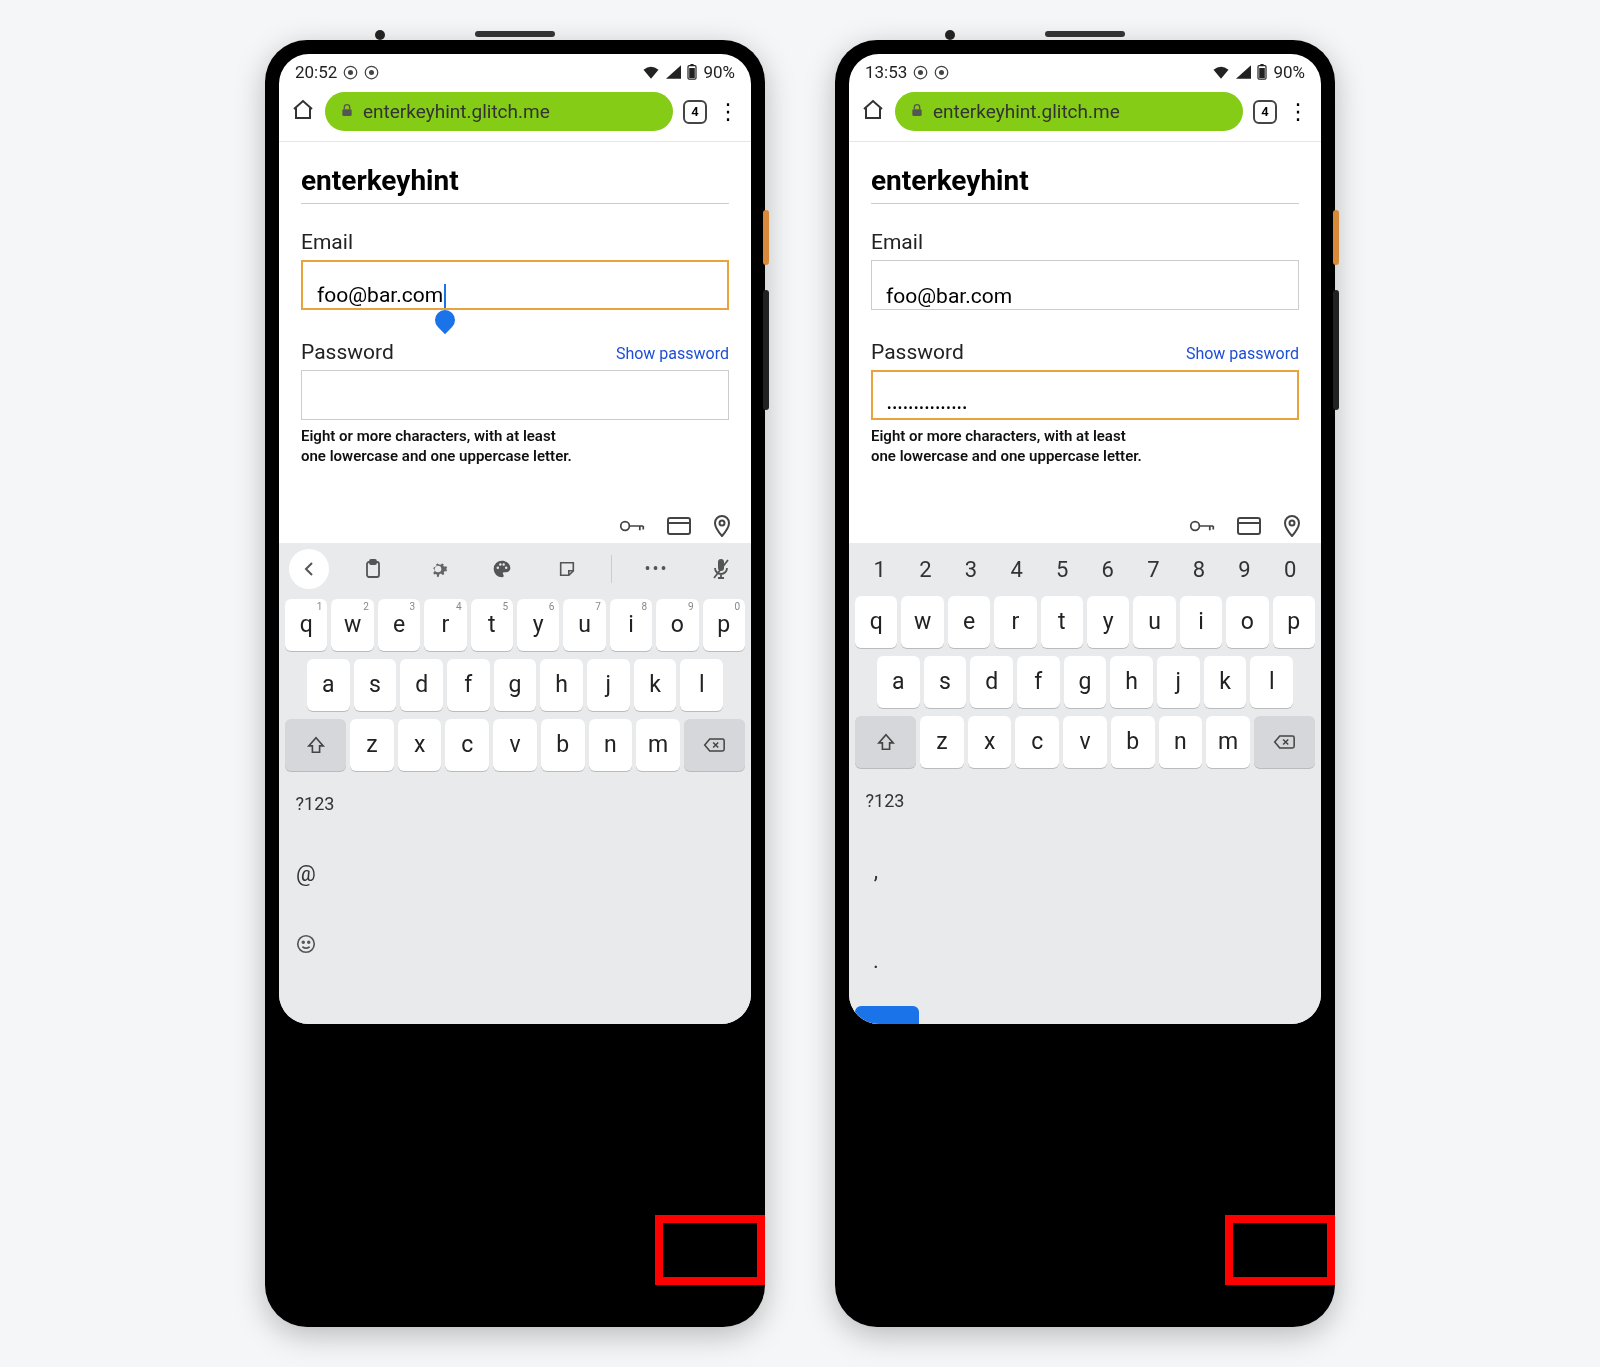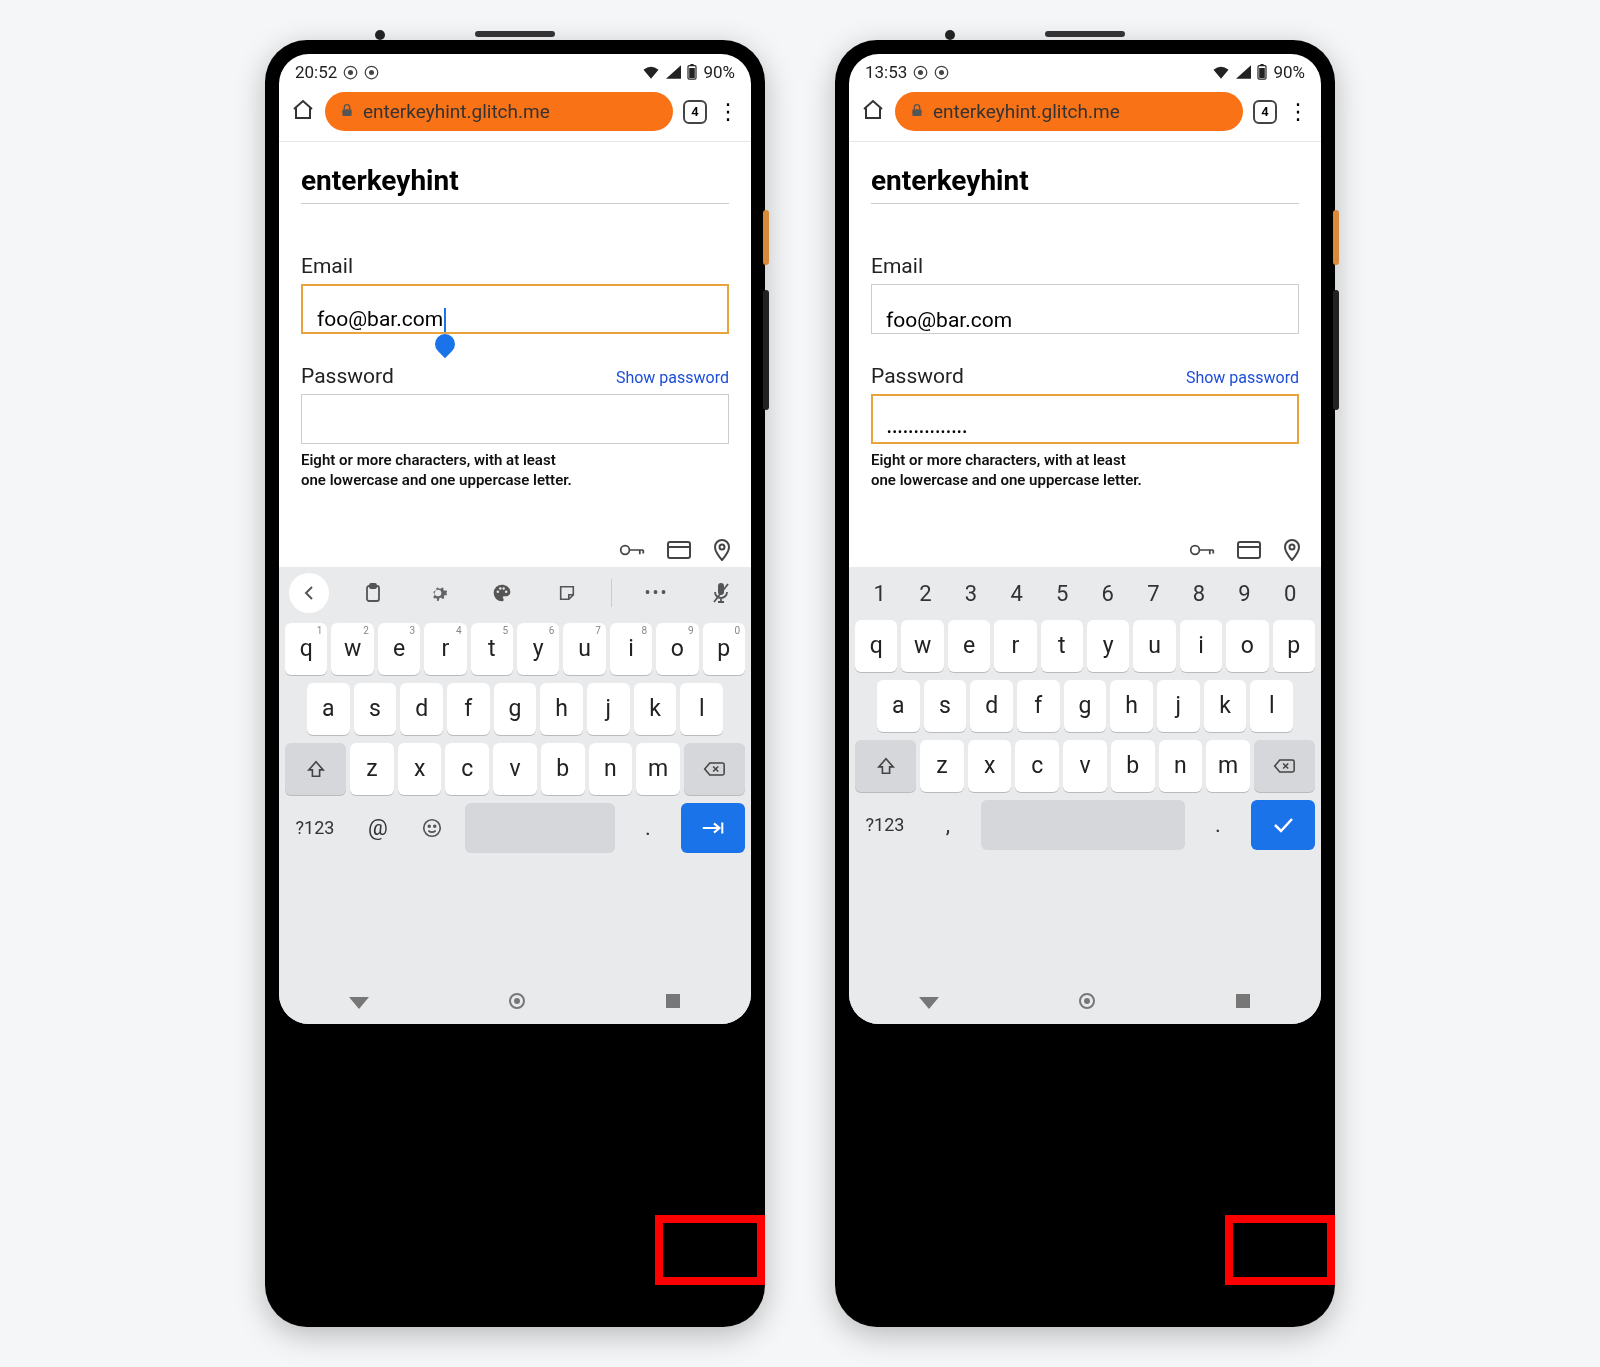--- a/index.html
+++ b/index.html
@@ -81,21 +81,21 @@
   
   .browser-bar {
     display: flex;
     align-items: center;
     gap: 10px;
     padding: 6px 12px 10px;
     border-bottom: 1px solid #e6e6e6;
   }
   .url-pill {
     flex: 1;
-    background: #f97316;
+    background: #84cc16;
     border-radius: 22px;
     padding: 8px 14px;
     display: flex;
     align-items: center;
     gap: 8px;
     font-size: 19px;
     color: #333;
   }
   .tab-count {
     border: 2px solid #444;
@@ -112,21 +112,21 @@
   
   .page {
     padding: 22px 22px 10px;
     flex: 0 0 auto;
   }
   .page h1 {
     font-size: 28px;
     font-weight: 700;
     padding-bottom: 6px;
     border-bottom: 1px solid #ccc;
-    margin-bottom: 50px;
+    margin-bottom: 26px;
   }
   .field { margin-bottom: 30px; position: relative; }
   .label-row {
     display: flex;
     justify-content: space-between;
     align-items: baseline;
     margin-bottom: 6px;
   }
   .label { font-size: 21px; color: #222; }
   .show-pw { font-size: 16px; color: #1d4ed8; }
@@ -245,22 +245,23 @@
     right: 5px;
     font-size: 10px;
     color: #888;
   }
   .key.fn { background: #d5d7da; font-size: 18px; }
   .key.wide { flex: 1.4; }
 
   .bottomrow {
     display: flex;
     align-items: flex-start;
-    gap: 12px;
+    gap: 20px;
     padding: 4px 2px 2px;
+    flex-direction: column;
   }
   .bkey {
     height: 50px;
     border-radius: 6px;
     display: flex;
     align-items: center;
     justify-content: center;
     font-size: 18px;
     color: #333;
   }

